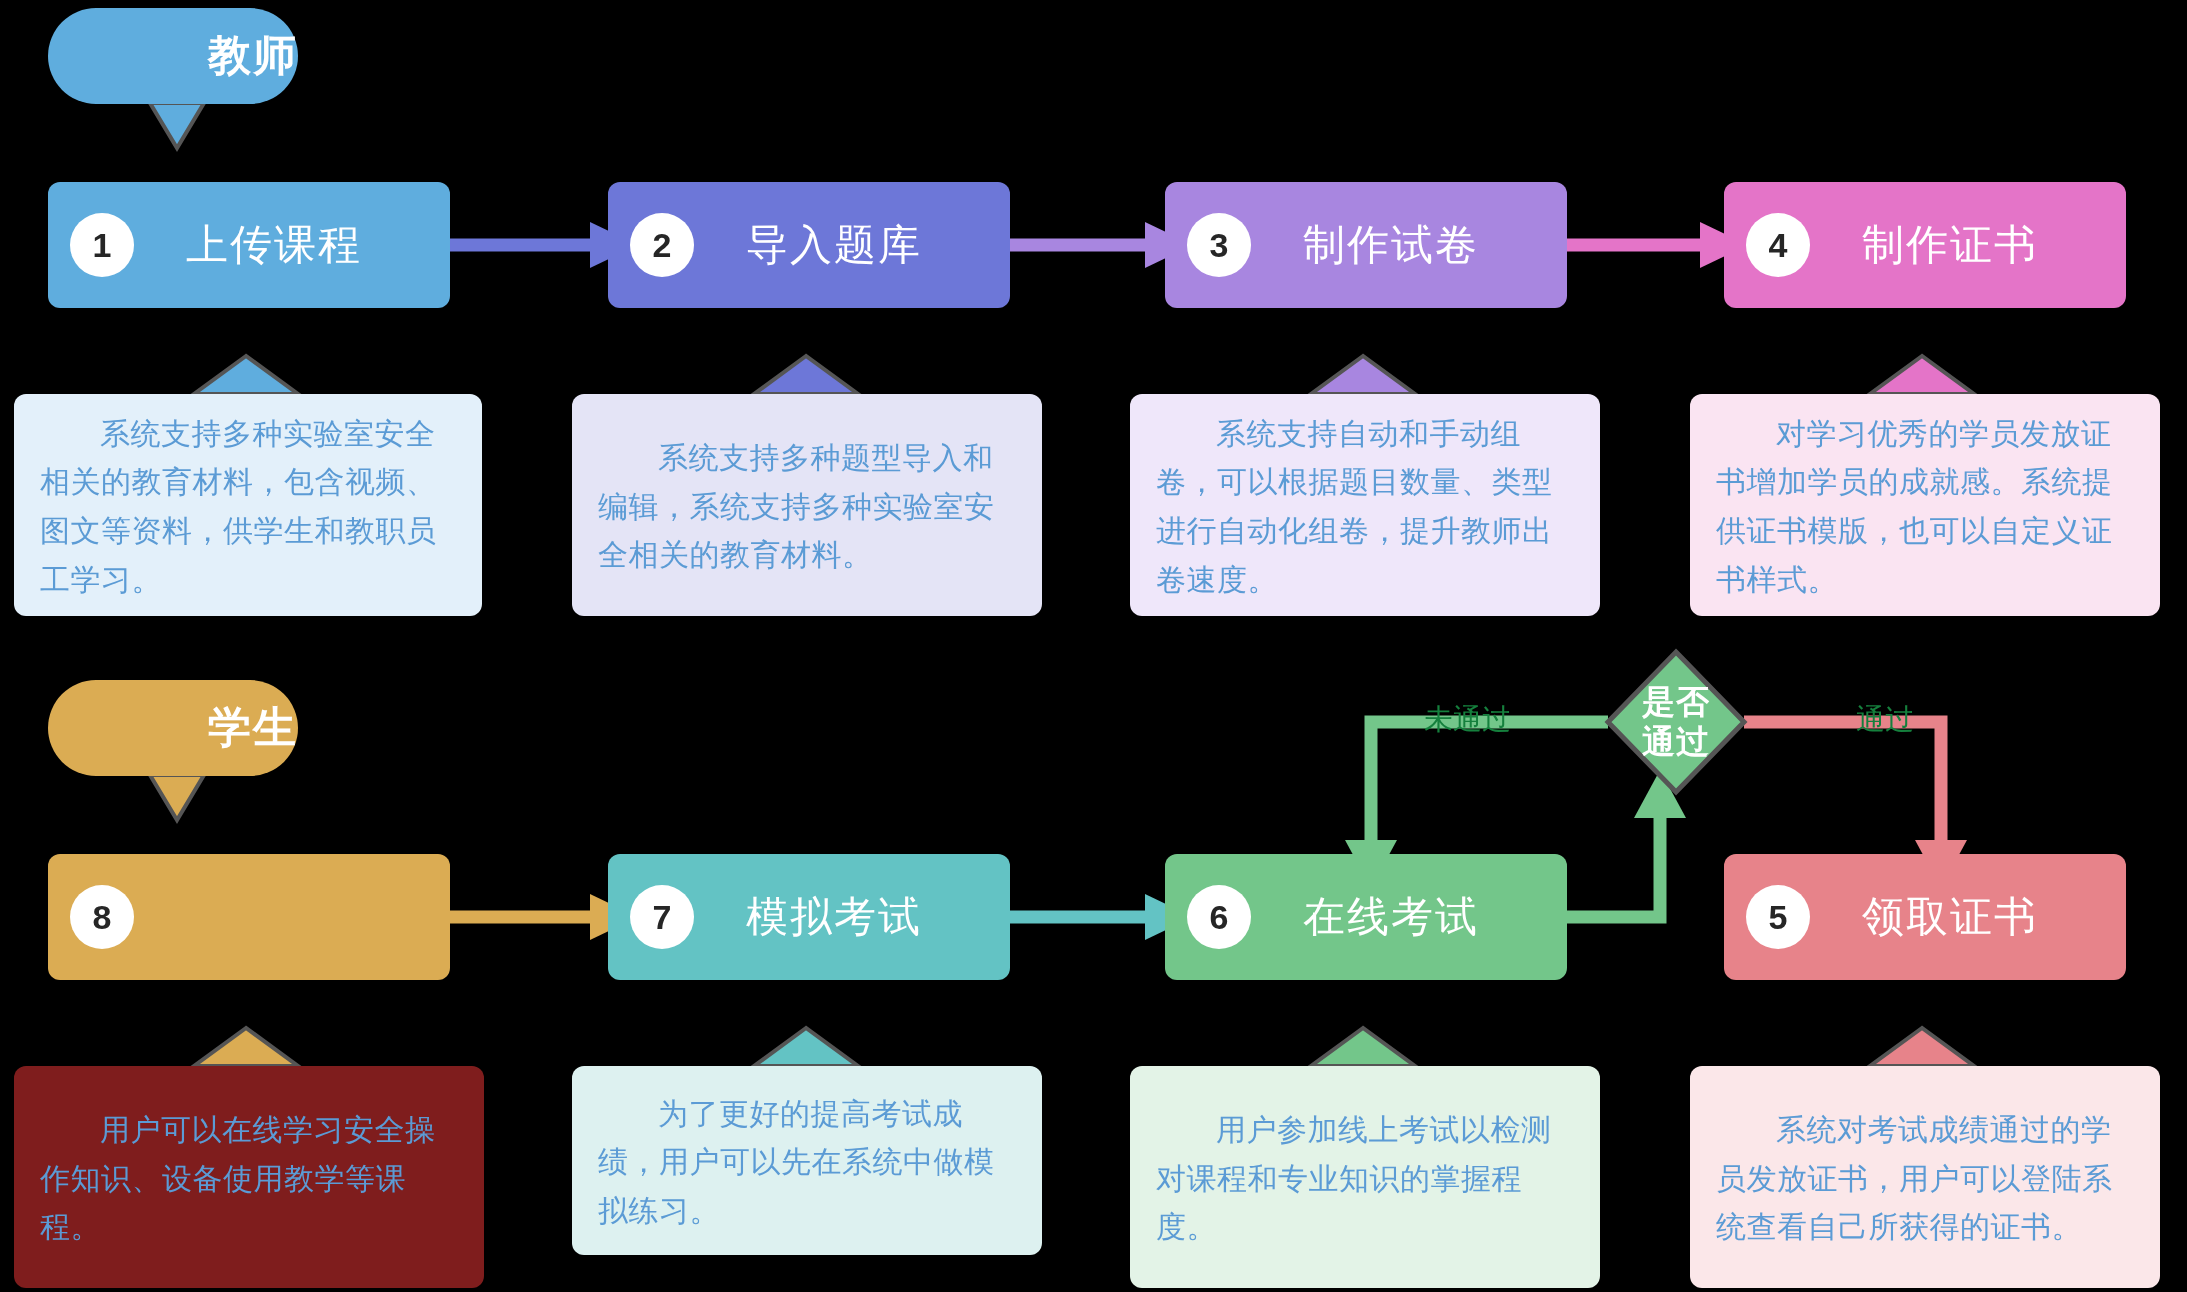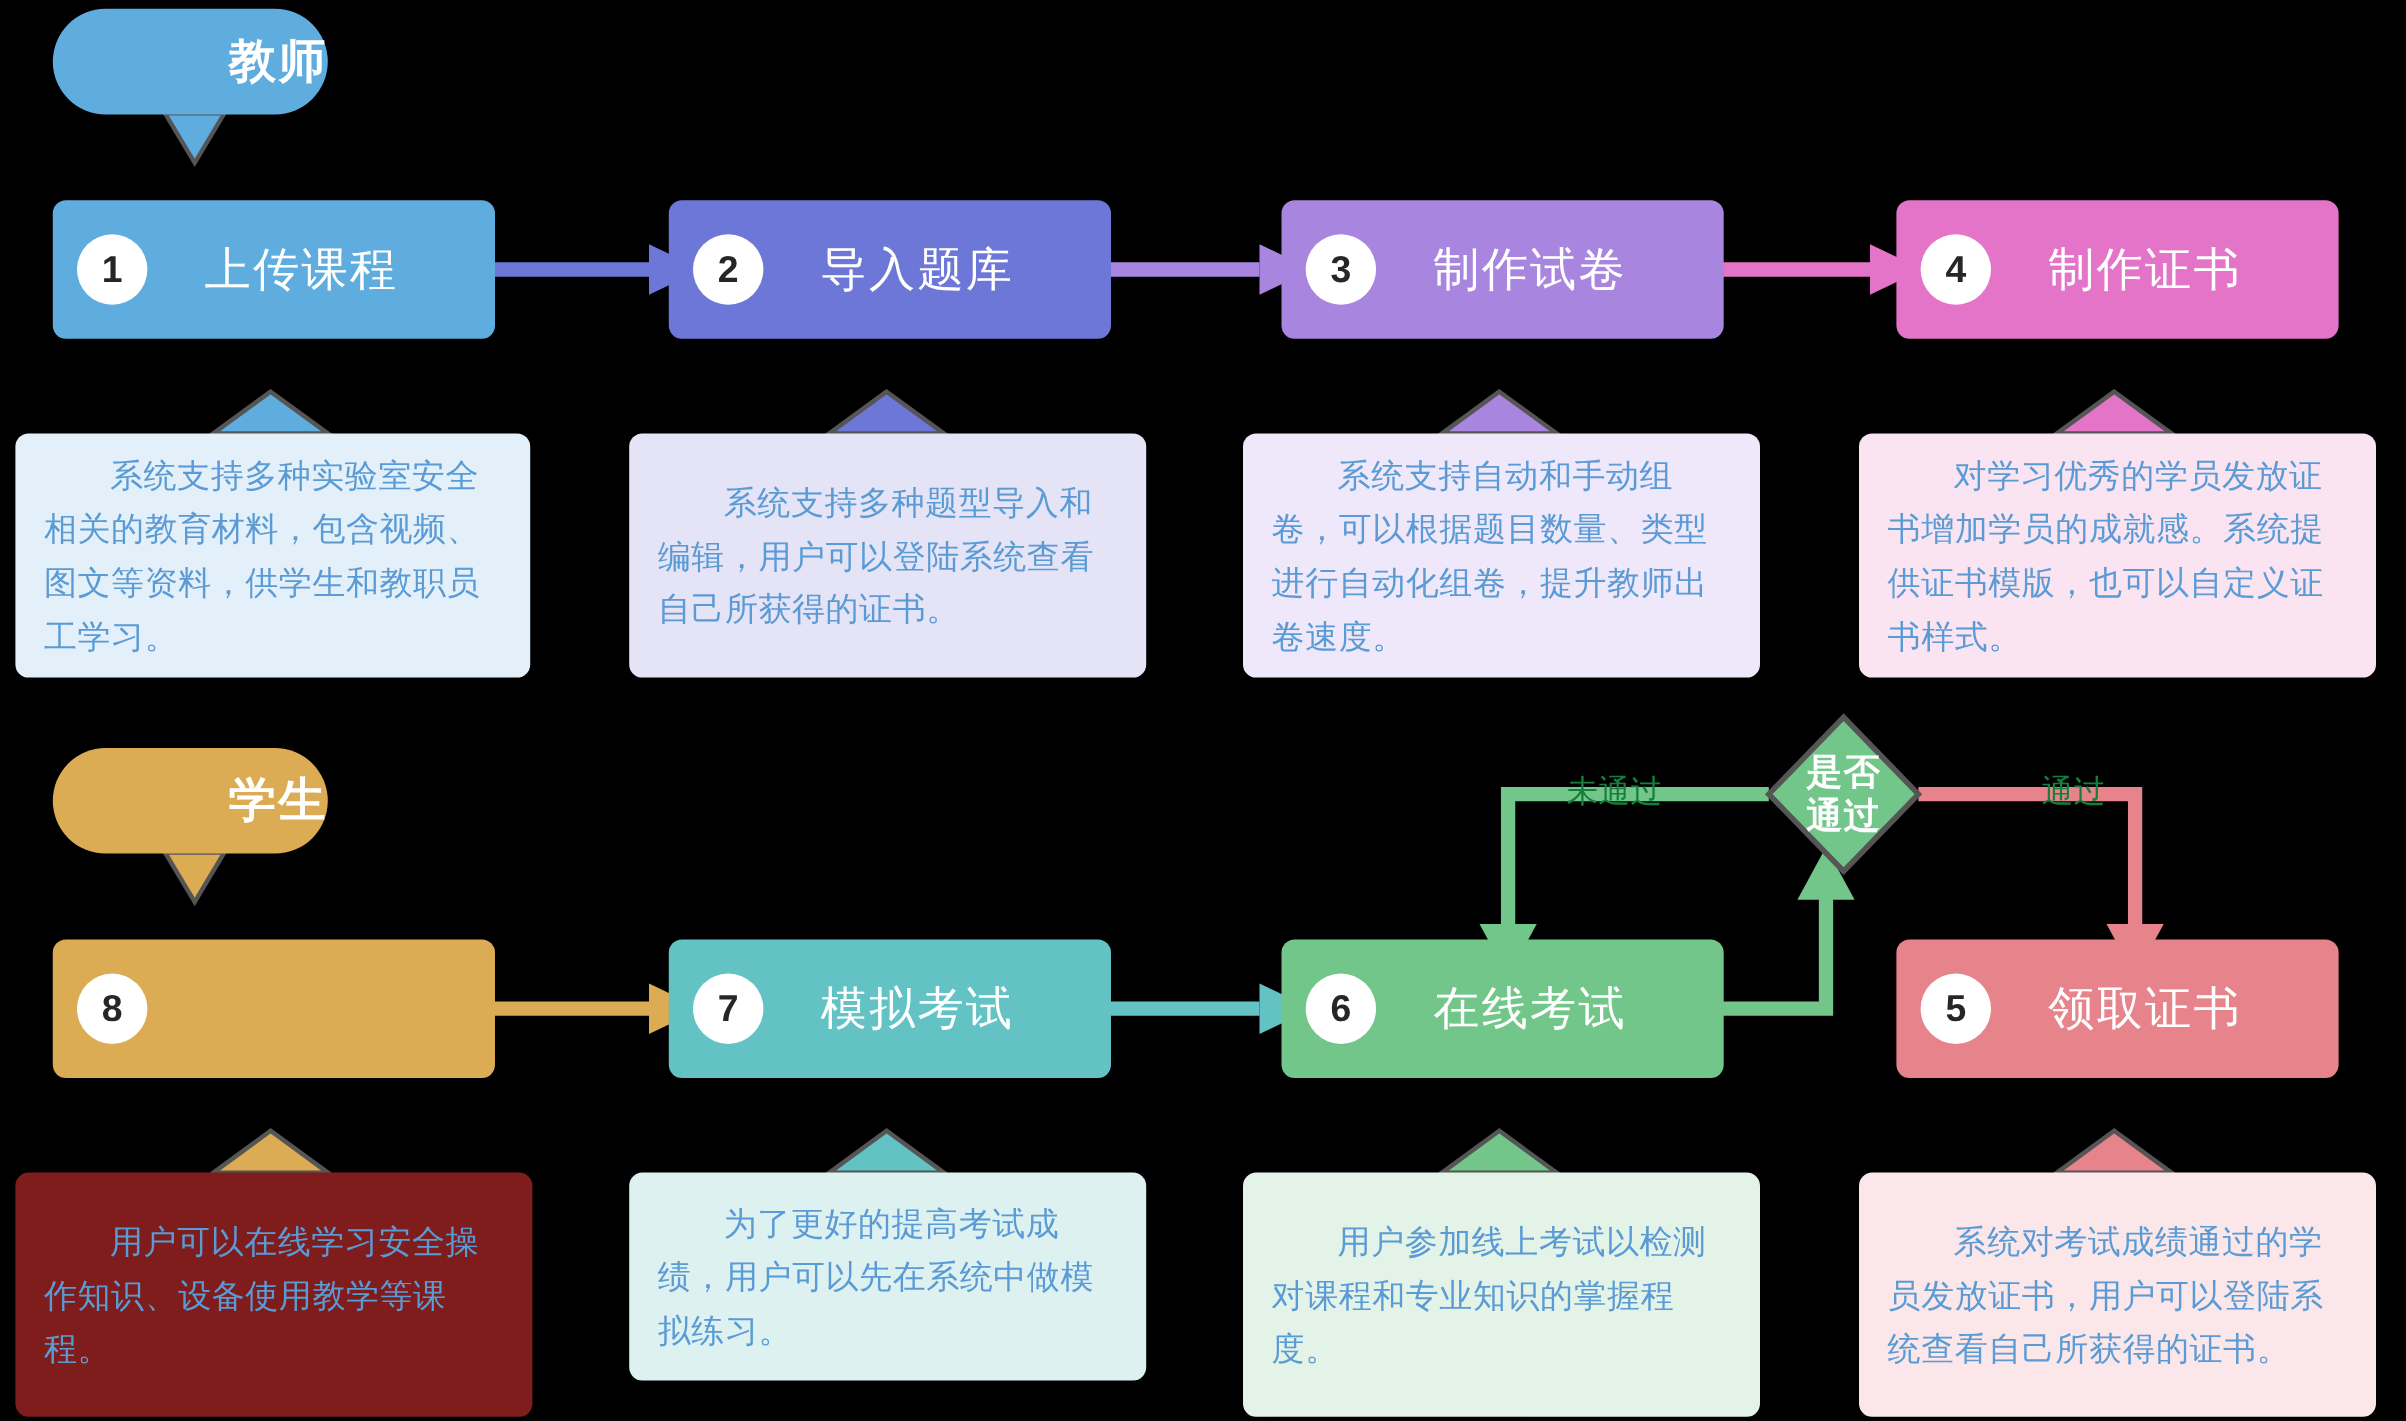--- a/index.html
+++ b/index.html
@@ -225,21 +225,21 @@
 <div class="step-box" style="left:1724px; top:182px; width:402px; height:126px; background:#e474c8;">
   <div class="step-badge">4</div>
   <div class="step-label">制作证书</div>
 </div>
 
 <div class="desc-card" style="left:14px; top:394px; width:468px; height:222px; background:#e3f0fa;">
   <div class="desc-text">系统支持多种实验室安全相关的教育材料，包含视频、图文等资料，供学生和教职员工学习。</div>
 </div>
 
 <div class="desc-card" style="left:572px; top:394px; width:470px; height:222px; background:#e4e4f6;">
-  <div class="desc-text">系统支持多种题型导入和编辑，用户可以登陆系统查看自己所获得的证书。</div>
+  <div class="desc-text">系统支持多种题型导入和编辑，系统支持多种实验室安全相关的教育材料。</div>
 </div>
 
 <div class="desc-card" style="left:1130px; top:394px; width:470px; height:222px; background:#efe7fa;">
   <div class="desc-text">系统支持自动和手动组卷，可以根据题目数量、类型进行自动化组卷，提升教师出卷速度。</div>
 </div>
 
 <div class="desc-card" style="left:1690px; top:394px; width:470px; height:222px; background:#fae4f2;">
   <div class="desc-text">对学习优秀的学员发放证书增加学员的成就感。系统提供证书模版，也可以自定义证书样式。</div>
 </div>
 

